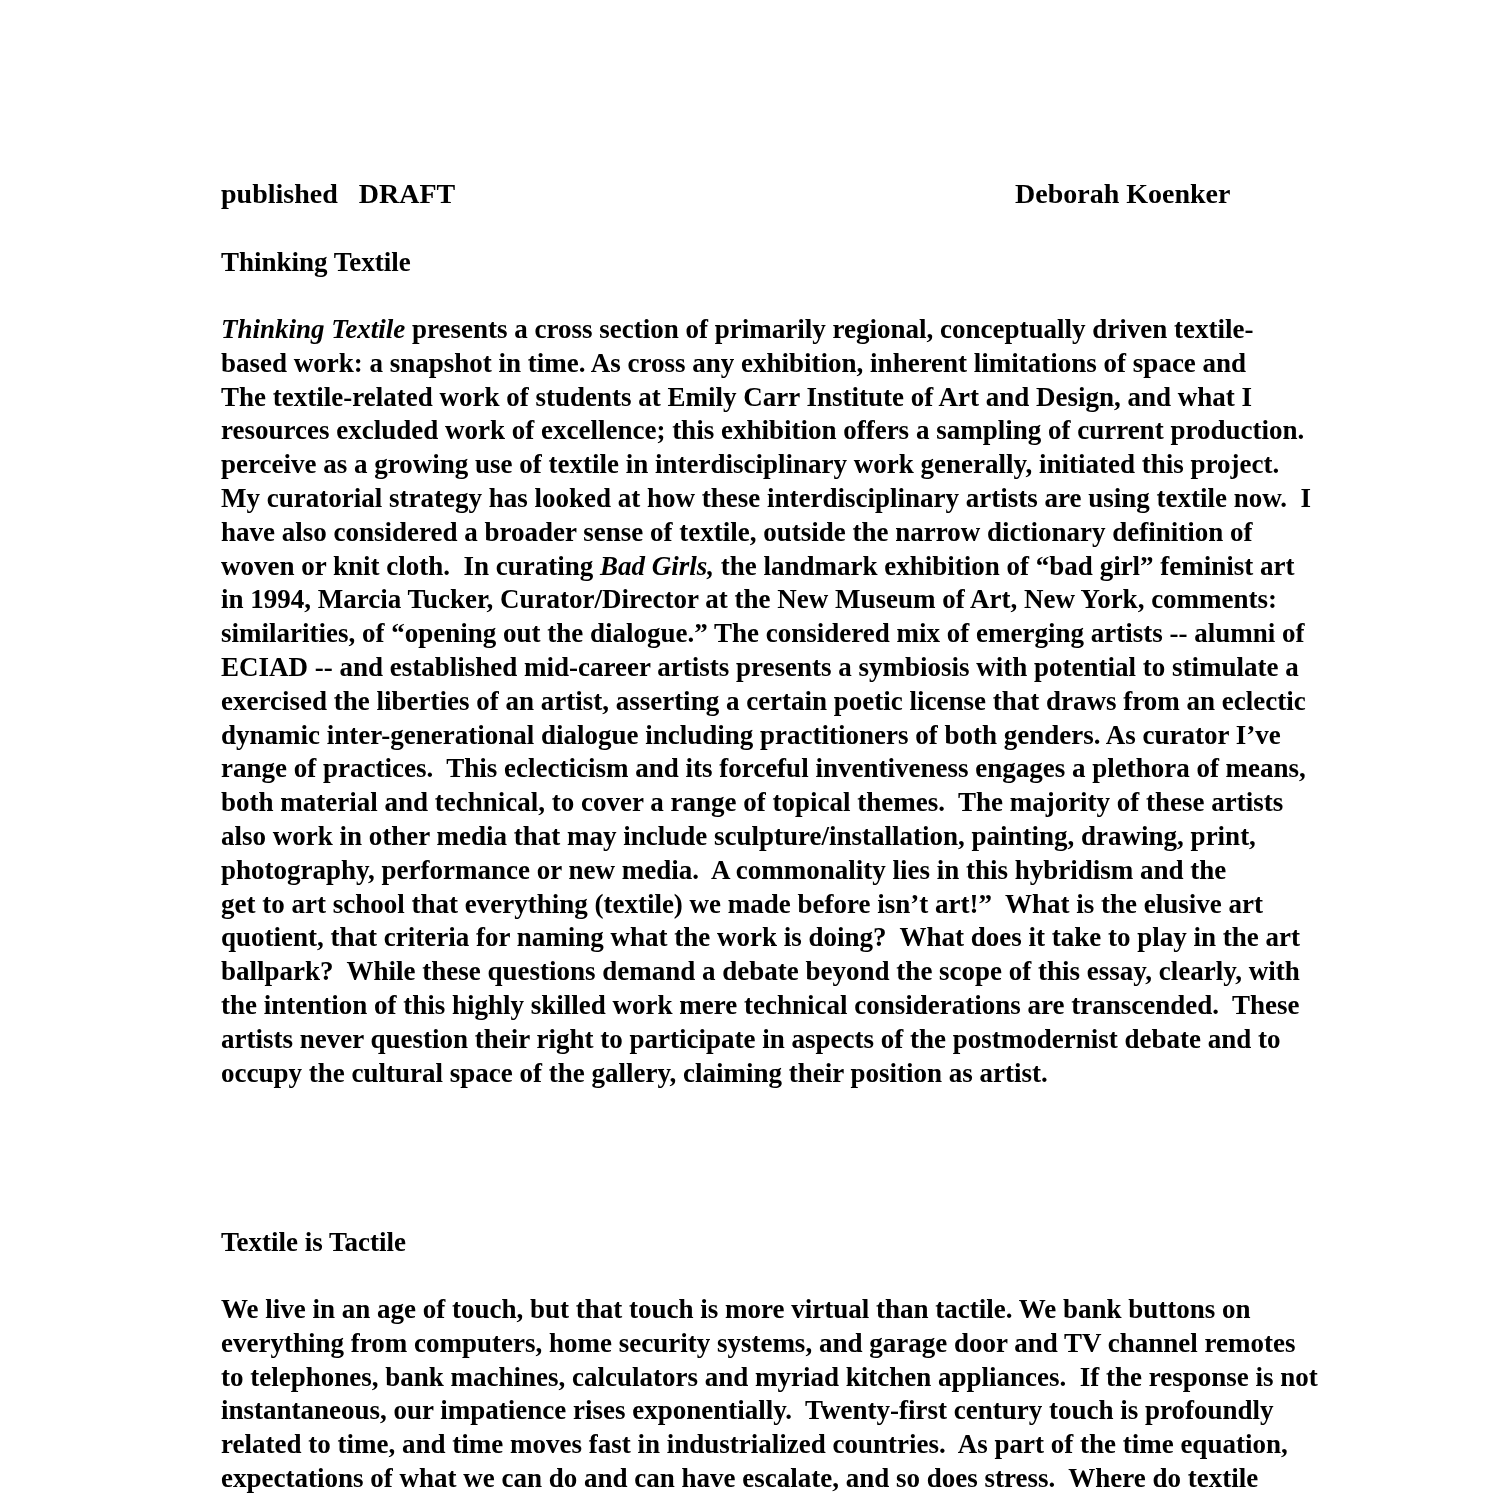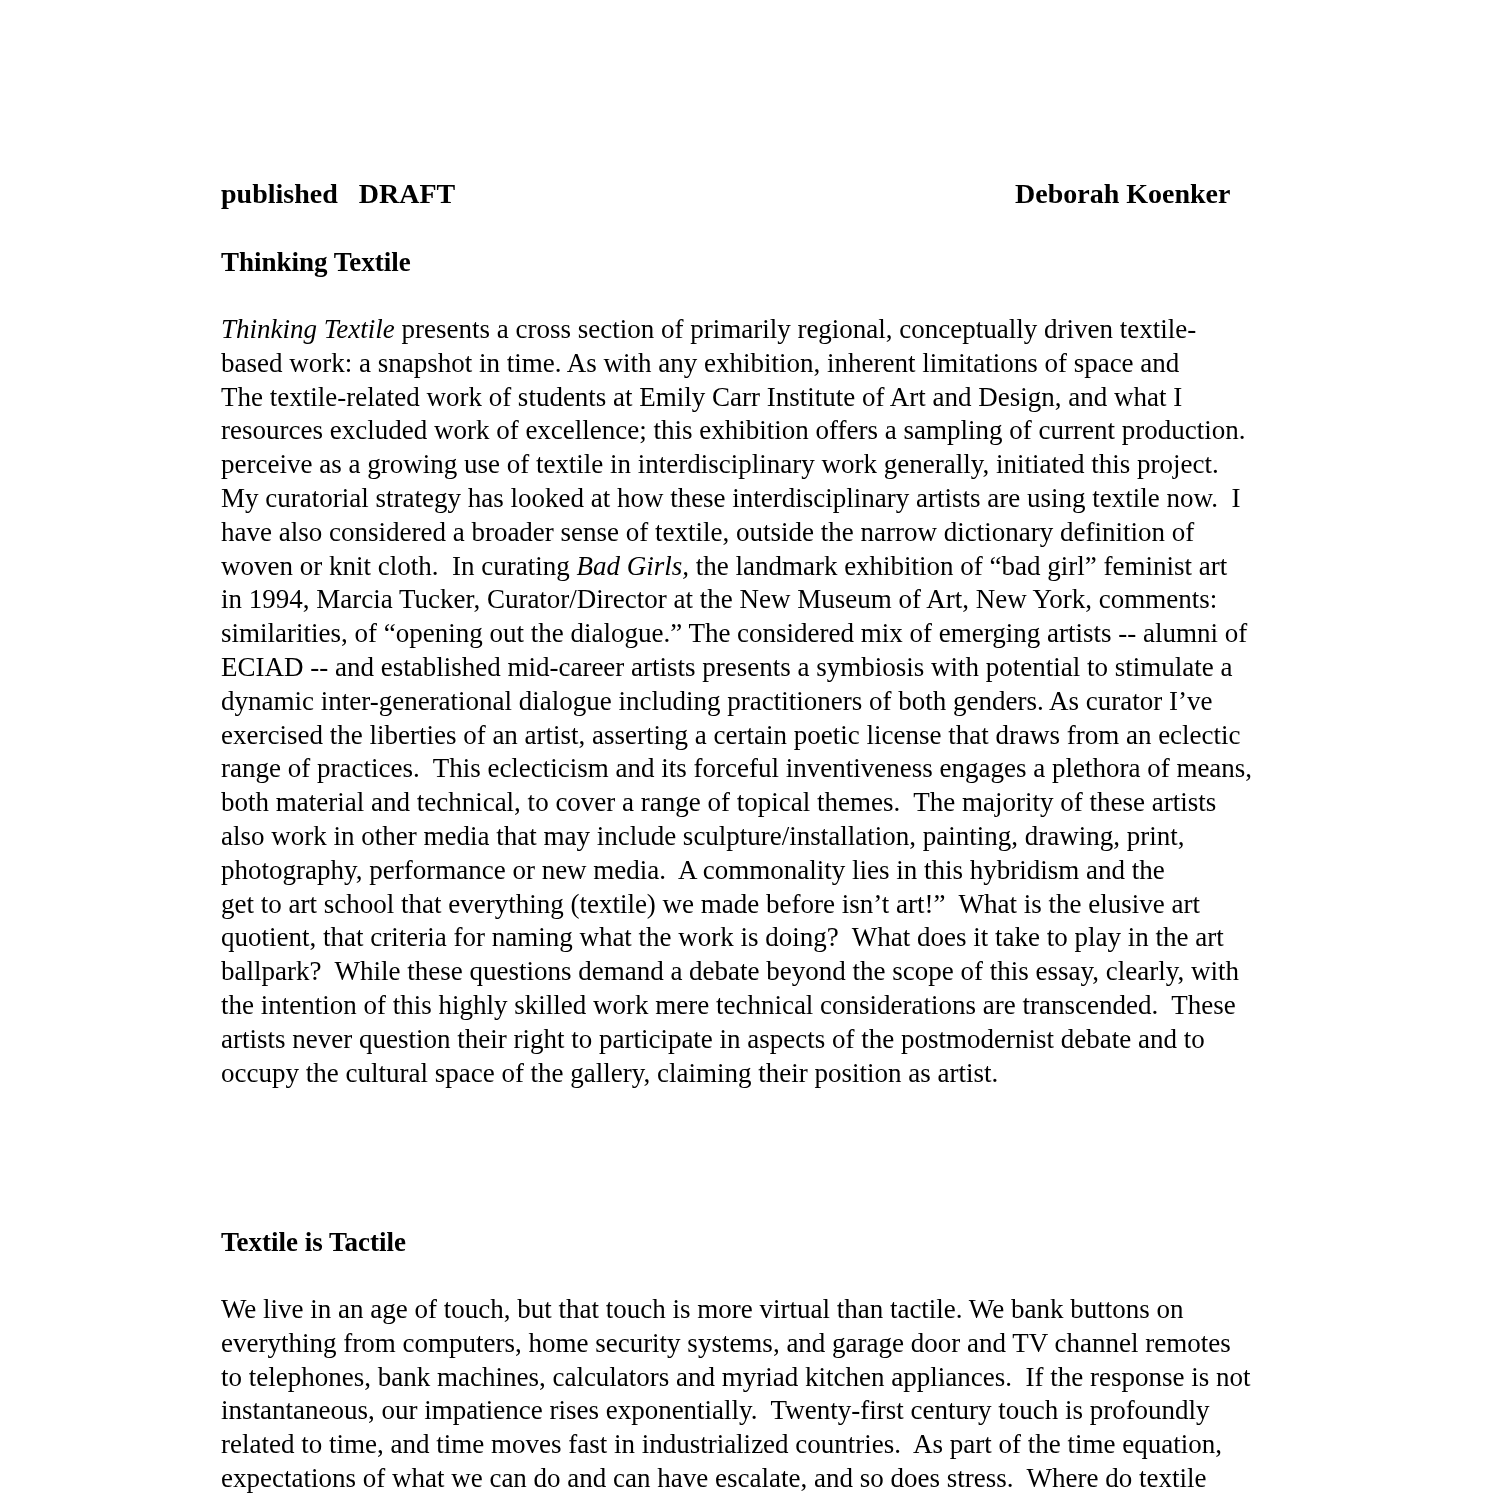--- a/index.html
+++ b/index.html
@@ -50,20 +50,21 @@
       font-size: 27px;
       line-height: 34px;
       white-space: pre;
     }
     .para {
       position: absolute;
       left: 0;
       width: 1140px;
       font-size: 27px;
       line-height: 33.8px;
+      font-weight: bold;
     }
     .line {
       display: block;
       white-space: pre;
       height: 33.8px;
     }
     .it { font-style: italic; }
   </style>
 </head>
 <body>
@@ -72,32 +73,32 @@
 
   <div class="header-row">
     <span class="header-left">published   DRAFT</span>
     <span class="header-right">Deborah Koenker</span>
   </div>
 
   <div class="heading" style="top:245px;">Thinking Textile</div>
 
   <div class="para" style="top:313px;">
     <span class="line"><span class="it">Thinking Textile</span><span> presents a cross section of primarily regional, conceptually driven textile-</span></span>
-    <span class="line">based work: a snapshot in time. As with any exhibition, inherent limitations of space and</span>
+    <span class="line">based work: a snapshot in time. As cross any exhibition, inherent limitations of space and</span>
     <span class="line">The textile-related work of students at Emily Carr Institute of Art and Design, and what I</span>
     <span class="line">resources excluded work of excellence; this exhibition offers a sampling of current production.</span>
     <span class="line">perceive as a growing use of textile in interdisciplinary work generally, initiated this project.</span>
     <span class="line">My curatorial strategy has looked at how these interdisciplinary artists are using textile now.  I</span>
     <span class="line">have also considered a broader sense of textile, outside the narrow dictionary definition of</span>
     <span class="line"><span>woven or knit cloth.  In curating </span><span class="it">Bad Girls,</span><span> the landmark exhibition of “bad girl” feminist art</span></span>
     <span class="line">in 1994, Marcia Tucker, Curator/Director at the New Museum of Art, New York, comments:</span>
     <span class="line">similarities, of “opening out the dialogue.” The considered mix of emerging artists -- alumni of</span>
     <span class="line">ECIAD -- and established mid-career artists presents a symbiosis with potential to stimulate a</span>
+    <span class="line">exercised the liberties of an artist, asserting a certain poetic license that draws from an eclectic</span>
     <span class="line">dynamic inter-generational dialogue including practitioners of both genders. As curator I’ve</span>
-    <span class="line">exercised the liberties of an artist, asserting a certain poetic license that draws from an eclectic</span>
     <span class="line">range of practices.  This eclecticism and its forceful inventiveness engages a plethora of means,</span>
     <span class="line">both material and technical, to cover a range of topical themes.  The majority of these artists</span>
     <span class="line">also work in other media that may include sculpture/installation, painting, drawing, print,</span>
     <span class="line">photography, performance or new media.  A commonality lies in this hybridism and the</span>
     <span class="line">get to art school that everything (textile) we made before isn’t art!”  What is the elusive art</span>
     <span class="line">quotient, that criteria for naming what the work is doing?  What does it take to play in the art</span>
     <span class="line">ballpark?  While these questions demand a debate beyond the scope of this essay, clearly, with</span>
     <span class="line">the intention of this highly skilled work mere technical considerations are transcended.  These</span>
     <span class="line">artists never question their right to participate in aspects of the postmodernist debate and to</span>
     <span class="line">occupy the cultural space of the gallery, claiming their position as artist.</span>

